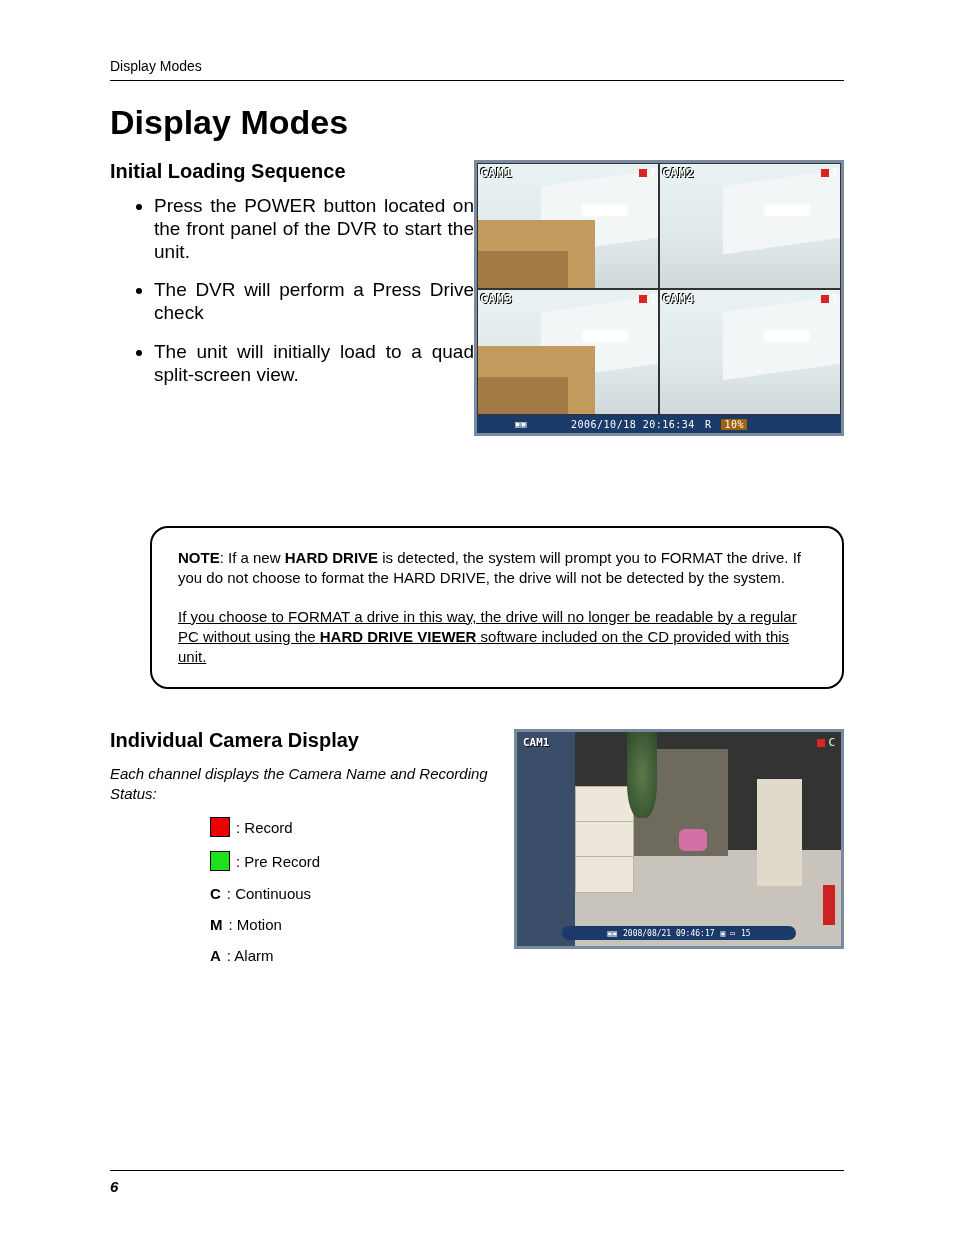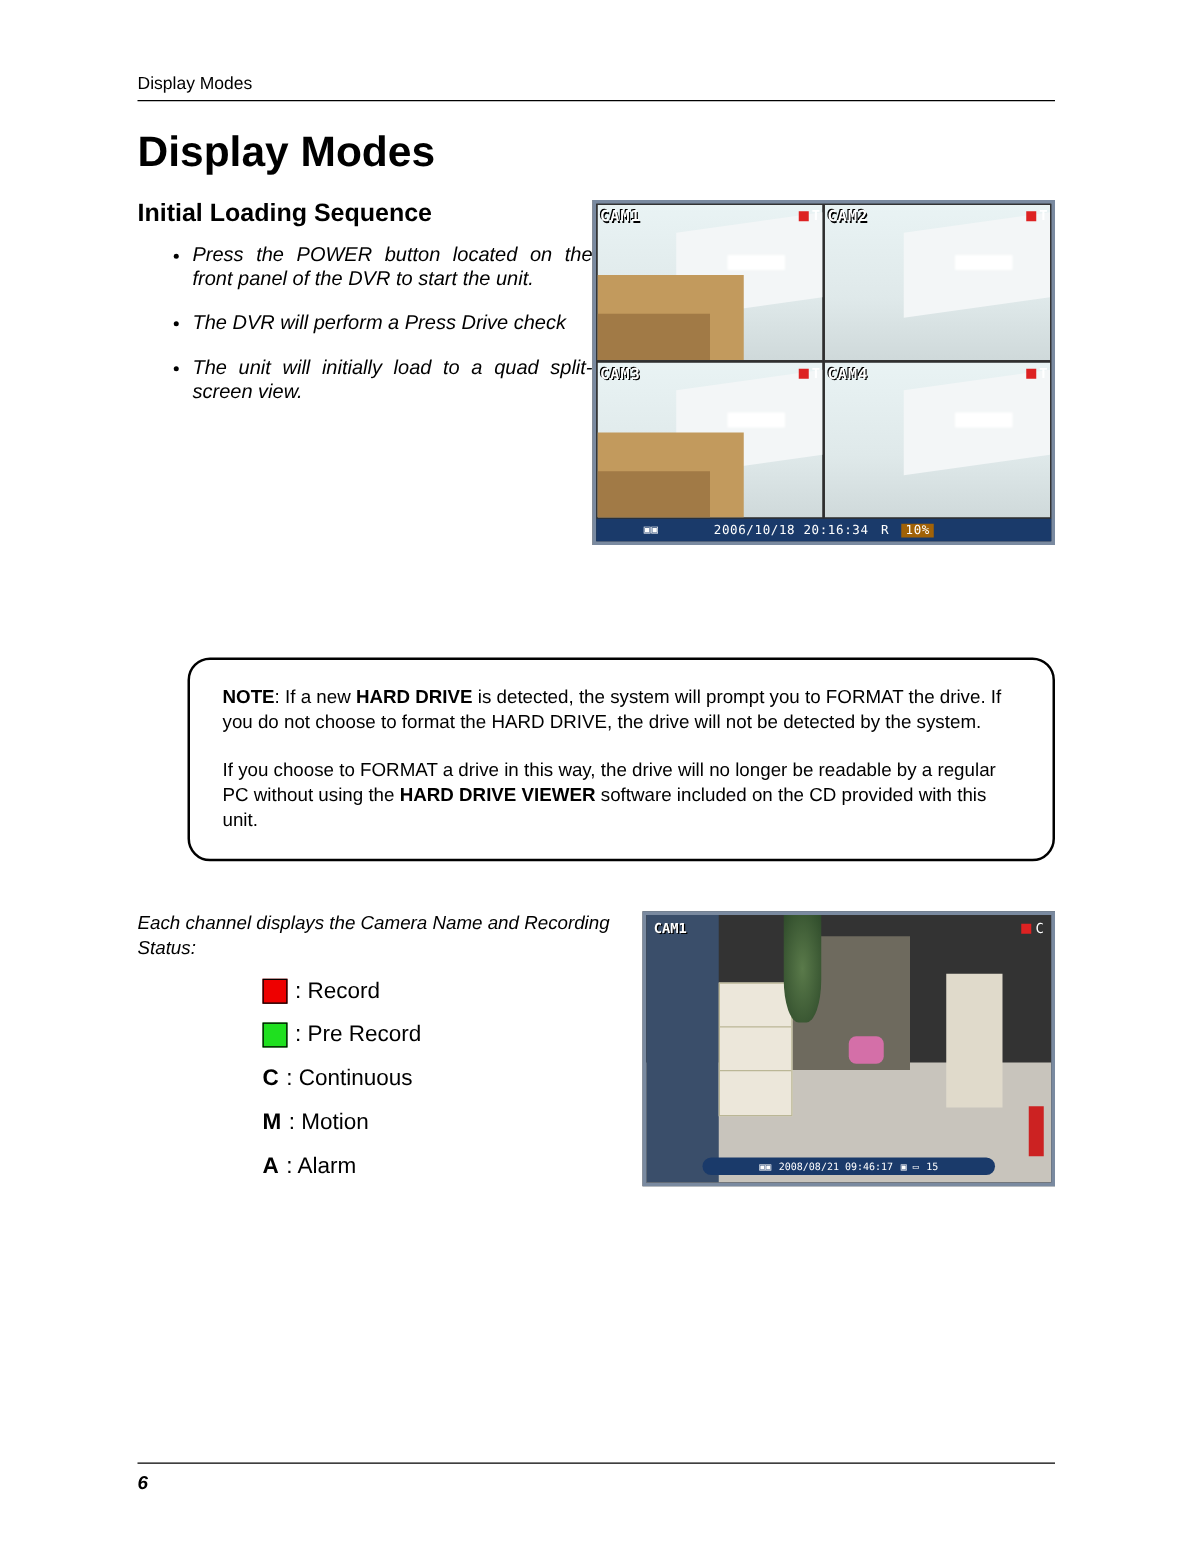--- a/index.html
+++ b/index.html
@@ -37,25 +37,24 @@
   .subhead {
     font-size: 20px;
     font-weight: bold;
     margin-bottom: 12px;
   }
   .bullets {
     list-style: disc;
     padding-left: 44px;
   }
   .bullets li {
-    font-size: 16px;
+    font-size: 19px;
     text-align: justify;
     margin-bottom: 16px;
     line-height: 1.2;
-    font-style: italic;
   }
 
   
   .quad-fig {
     width: 370px;
     border: 3px solid #7a8aa0;
     background: #222;
   }
   .quad-grid {
     display: grid;
@@ -102,28 +101,28 @@
 
   
   .note-wrap { margin: 90px 0 40px 40px; }
   .note-box {
     border: 2px solid #000;
     border-radius: 18px;
     padding: 20px 26px;
     font-size: 15px;
     line-height: 1.35;
   }
-  .note-box p + p { margin-top: 18px; }
+  .note-box p + p { margin-top: 18px; text-decoration: underline; }
 
   
   .intro-line { font-size: 15px; margin-bottom: 14px; line-height:1.3;font-style:italic; }
   .legend { padding-left: 56px; }
   .legend-row {
     display:flex; align-items:center; gap:6px;
-    font-size: 18px; margin-bottom: 14px; padding-left: 44px;
+    font-size: 15px; margin-bottom: 14px; padding-left: 44px;
   }
   .swatch {
     display:inline-block; width:20px; height:20px;
     border:1px solid #000; flex:0 0 auto;
   }
   .sw-red { background:#e00; }
   .sw-green { background:#1fe01f; }
   .legend-row .keyb { font-weight: bold; }
 
   
@@ -243,20 +242,21 @@
       <strong>NOTE</strong><span>: If a new </span><strong>HARD DRIVE</strong><span> is detected, the system will prompt you to FORMAT the drive. If you do not choose to format the HARD DRIVE, the drive will not be detected by the system.</span>
     </p>
     <p>
       <span>If you choose to FORMAT a drive in this way, the drive will no longer be readable by a regular PC without using the </span><strong>HARD DRIVE VIEWER</strong><span> software included on the CD provided with this unit.</span>
     </p>
   </div>
 </div>
 
 <div class="two-col">
   <div class="left-col">
+    <h2 class="subhead">Individual Camera Display</h2>
     <p class="intro-line">Each channel displays the Camera Name and Recording Status:</p>
     <div class="legend">
       <div class="legend-row">
         <span class="swatch sw-red"></span>
         <span>: Record</span>
       </div>
       <div class="legend-row">
         <span class="swatch sw-green"></span>
         <span>: Pre Record</span>
       </div>

